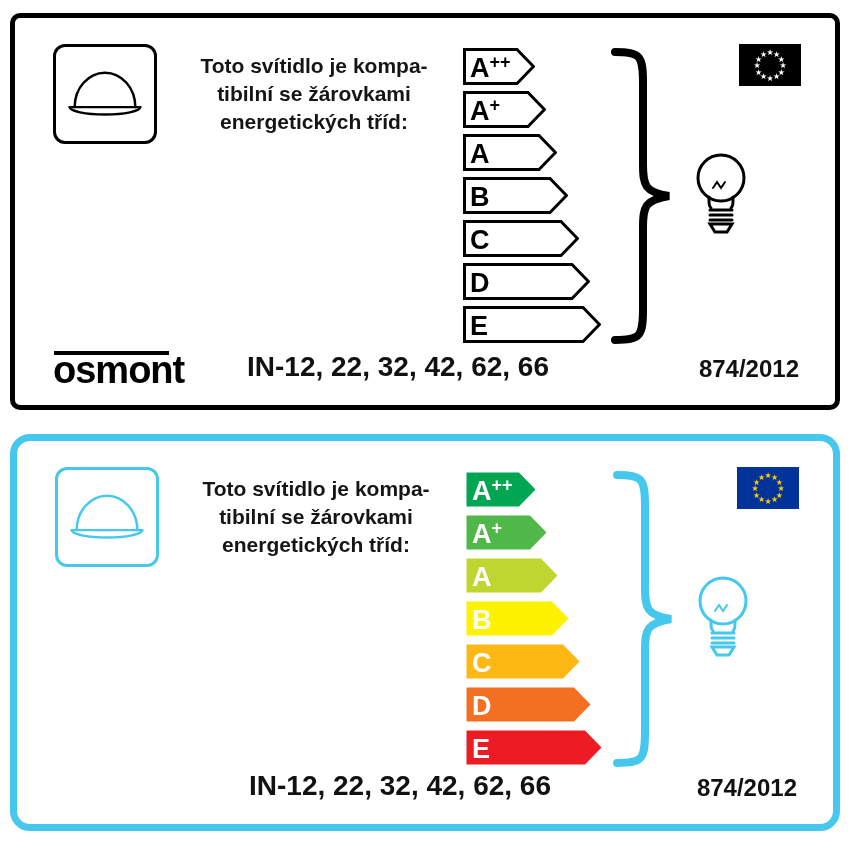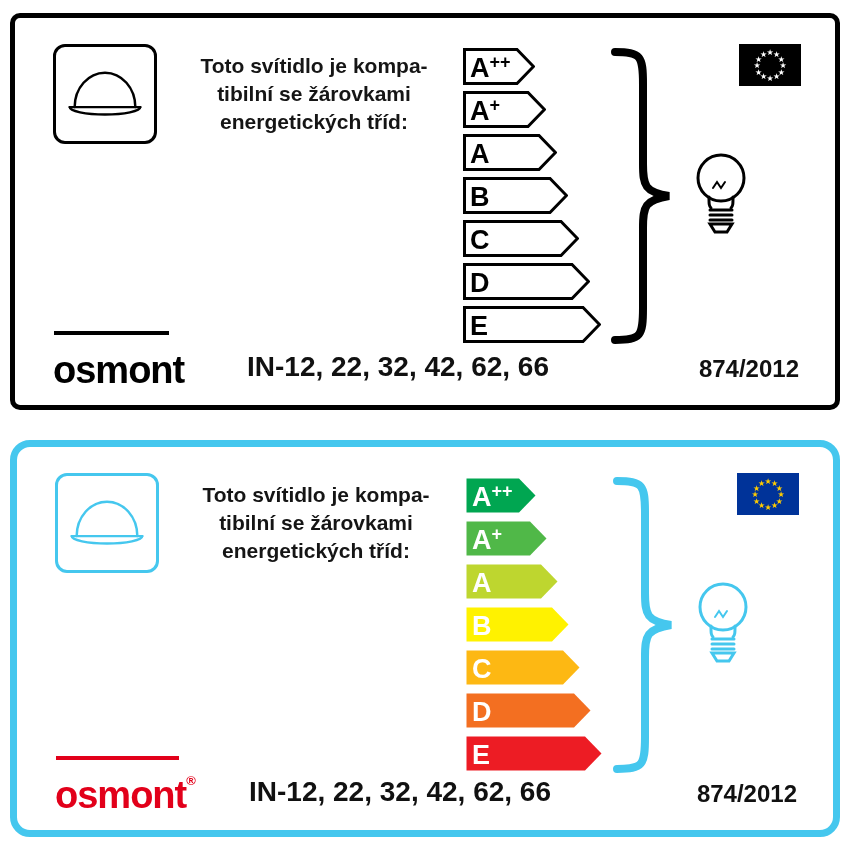--- a/index.html
+++ b/index.html
@@ -1,17 +1,17 @@
 <!DOCTYPE html>
 <html><head>
 <meta charset="utf-8">
 <style>
   html,body{margin:0;padding:0;background:#ffffff;}
   body{width:850px;height:850px;font-family:"Liberation Sans","DejaVu Sans",sans-serif;}
-  .page{display:flex;flex-direction:column;gap:30px;padding:13px 10px;box-sizing:border-box;}
+  .page{display:flex;flex-direction:column;gap:24px;padding:13px 10px;box-sizing:border-box;}
   .card{position:relative;width:830px;height:397px;box-sizing:border-box;background:#ffffff;
         border:5px solid var(--border,#000);border-radius:10px;}
   .card.color{border-width:7px;border-radius:20px;}
 
   .lamp-box{position:absolute;left:38px;top:26px;width:104px;height:100px;
             border:3px solid var(--accent,#000);border-radius:12px;
             display:flex;align-items:center;justify-content:center;box-sizing:border-box;}
   .lamp-svg{color:var(--accent,#000);}
 
   .compat{position:absolute;left:148px;top:34px;width:302px;text-align:center;
@@ -20,21 +20,21 @@
   .arrows{position:absolute;left:448px;top:30px;display:flex;flex-direction:column;gap:6px;}
 
   .brace-svg{position:absolute;left:592px;top:28px;color:var(--accent,#000);}
   .bulb-svg{position:absolute;left:674px;top:130px;color:var(--accent,#000);}
 
   .flag{position:absolute;right:34px;top:26px;line-height:0;}
   .flag rect{fill:var(--flag-bg,#000);}
 
   .logo{position:absolute;left:38px;bottom:16px;color:var(--logo,#000);
         font-size:38px;font-weight:700;letter-spacing:-1px;line-height:1;}
-  .logo .logo-inner{position:relative;display:inline-block;padding-top:20px;}
+  .logo .logo-inner{position:relative;display:inline-block;padding-top:0;}
   .logo .bar{position:absolute;left:1px;top:0;width:88%;height:4px;background:currentColor;}
   .logo .regmark{font-size:13px;vertical-align:top;position:relative;top:-2px;}
 
   .models{position:absolute;left:232px;bottom:22px;font-size:28px;font-weight:700;color:#111;}
   .reg{position:absolute;right:36px;bottom:22px;font-size:24px;font-weight:700;color:#111;}
 </style>
 </head>
 <body>
 
 <div class="page">
@@ -195,20 +195,17 @@
             <text x="31.0" y="37.0" text-anchor="middle" font-size="8" fill="#ffcc00">★</text>
             <text x="24.5" y="35.3" text-anchor="middle" font-size="8" fill="#ffcc00">★</text>
             <text x="19.7" y="30.5" text-anchor="middle" font-size="8" fill="#ffcc00">★</text>
             <text x="18.0" y="24.0" text-anchor="middle" font-size="8" fill="#ffcc00">★</text>
             <text x="19.7" y="17.5" text-anchor="middle" font-size="8" fill="#ffcc00">★</text>
             <text x="24.5" y="12.7" text-anchor="middle" font-size="8" fill="#ffcc00">★</text>
           </g>
       </svg>
     </div>
 
-    <div class="logo">
-      <span class="logo-inner"><span class="bar"></span><span>osmont</span><sup class="regmark">®</sup></span>
-    </div>
     <div class="models">IN-12, 22, 32, 42, 62, 66</div>
     <div class="reg">874/2012</div>
   </section>
 
 </div>
 
 </body></html>

